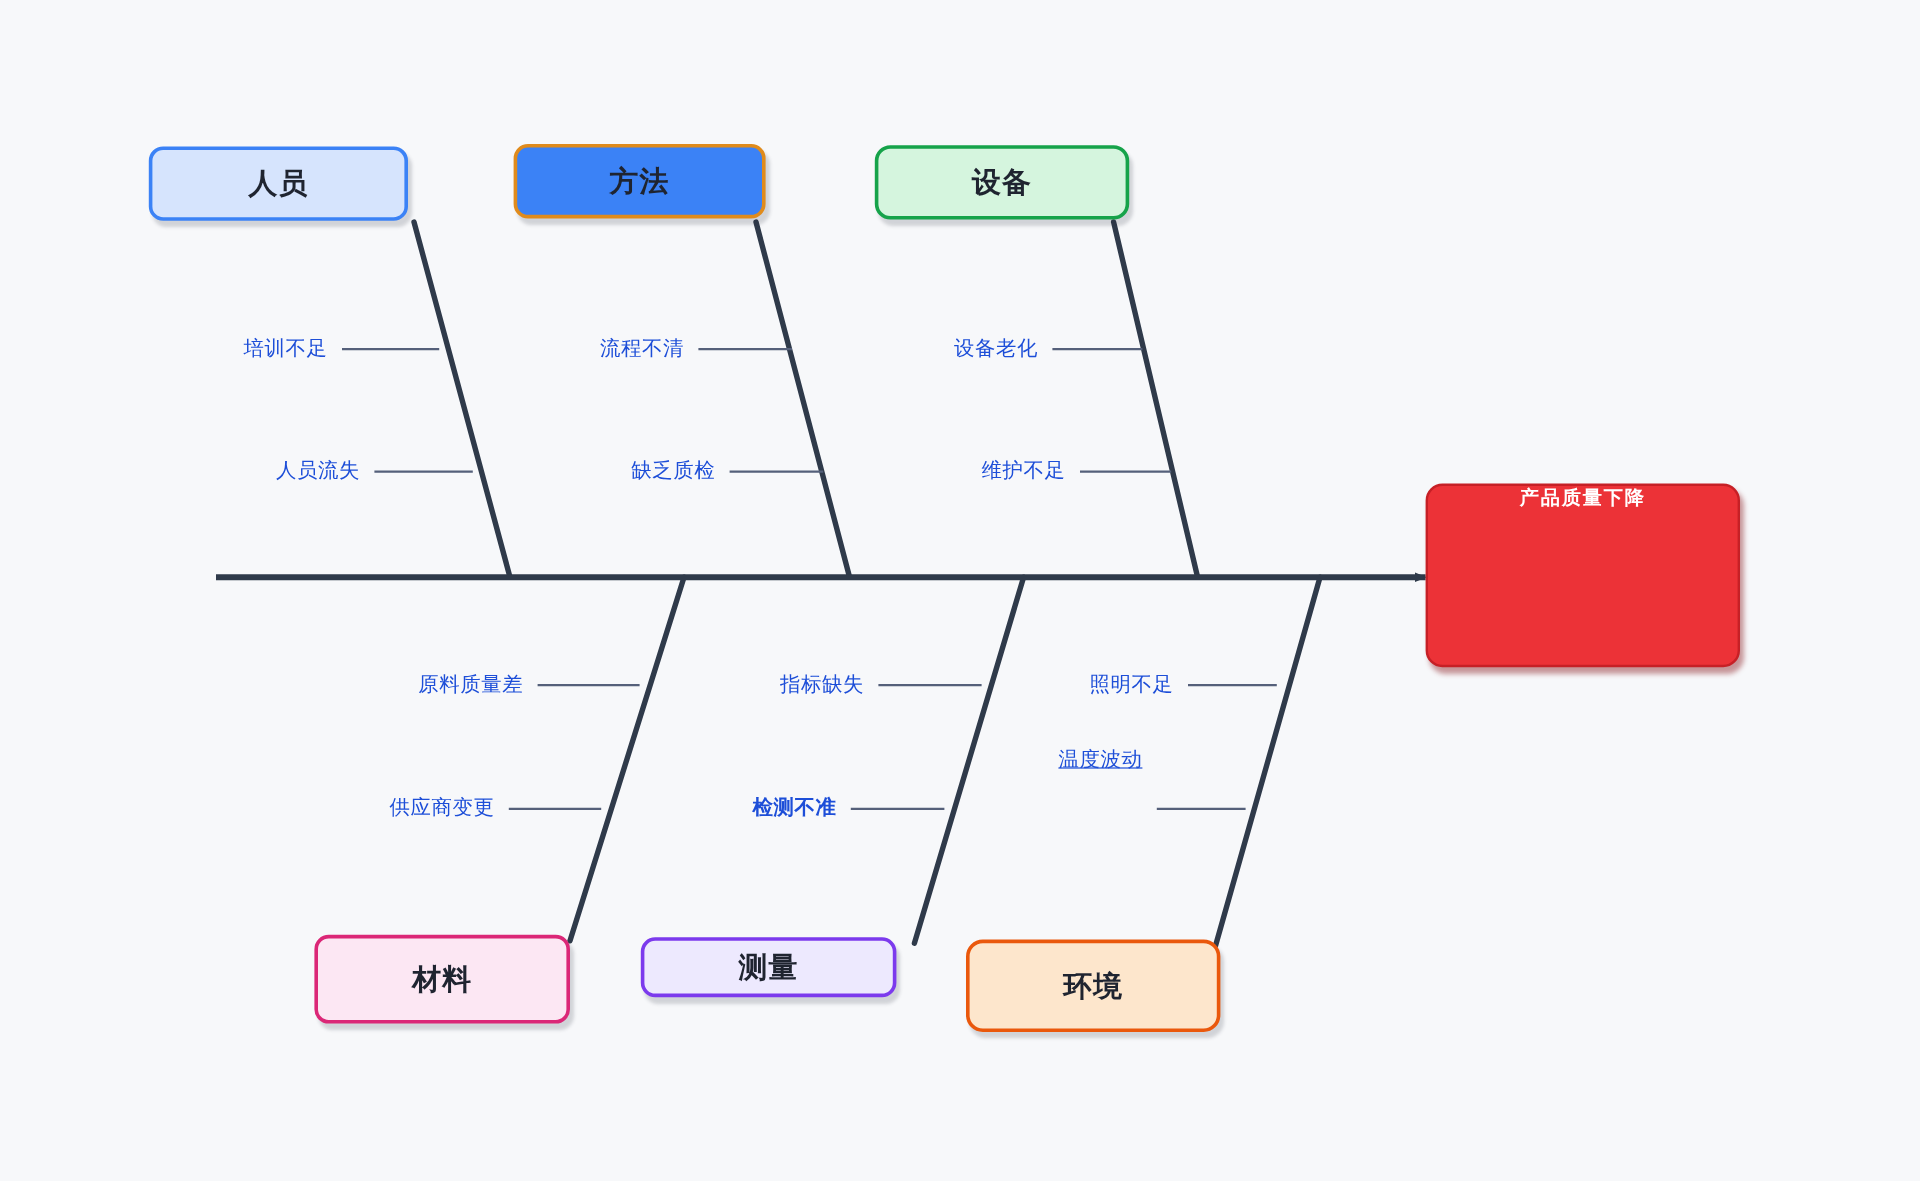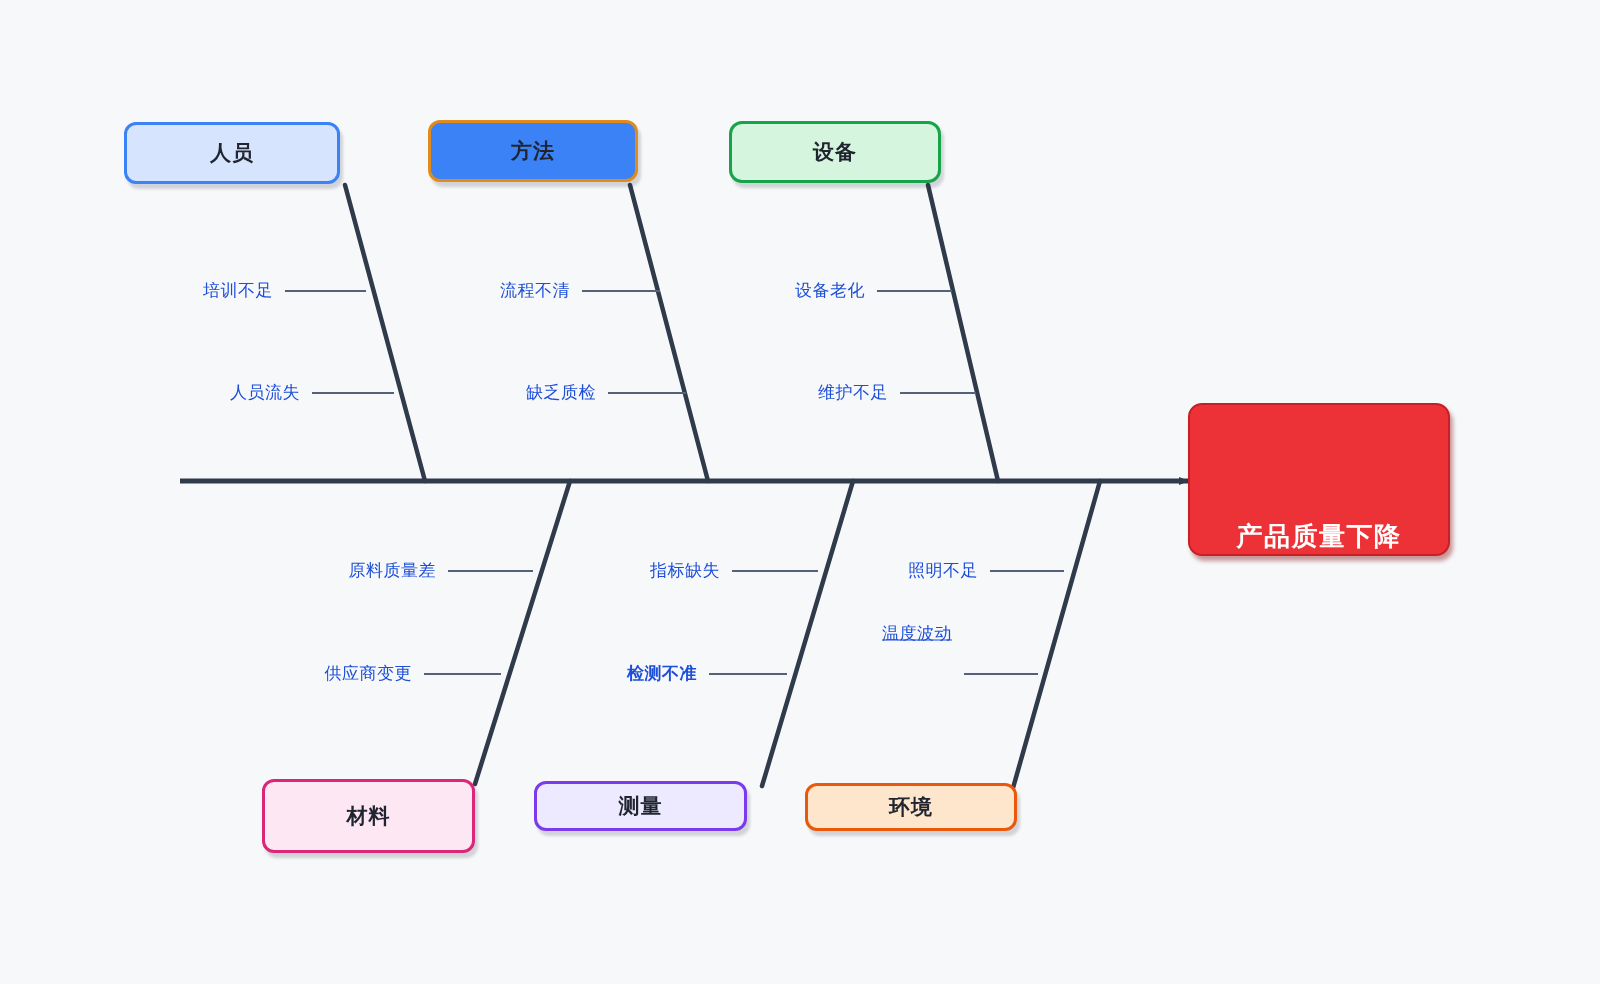--- a/index.html
+++ b/index.html
@@ -26,33 +26,33 @@
   }
   .cat-box {
     position: absolute;
     box-sizing: border-box;
     display: flex;
     align-items: center;
     justify-content: center;
     border-style: solid;
     border-width: 3px;
     border-radius: 12px;
-    font-size: 21px;
+    font-size: 24px;
     font-weight: bold;
     color: #1f2430;
     letter-spacing: 1px;
   }
   .head-box {
     position: absolute;
     box-sizing: border-box;
     display: flex;
-    align-items: flex-end;
+    align-items: flex-start;
     justify-content: center;
     border-radius: 14px;
-    font-size: 26px;
+    font-size: 16px;
     font-weight: bold;
     color: #ffffff;
     letter-spacing: 1.5px;
   }
   .cause-label {
     position: absolute;
     font-size: 17px;
     color: #1d4ed8;
     white-space: nowrap;
     letter-spacing: 0.5px;
@@ -112,21 +112,21 @@
       </div>
       <div class="cat-box" style="left: 729px; top: 121px; width: 212px; height: 62px; background: rgb(213, 245, 222); border-color: rgb(22, 163, 74); box-shadow: rgba(40, 45, 60, 0.18) 3px 5px 3px; border-radius: 13px;">
         <span>设备</span>
       </div>
       <div class="cat-box" style="left: 262px; top: 779px; width: 213px; height: 74px; background: rgb(252, 231, 243); border-color: rgb(219, 39, 119); box-shadow: rgba(40, 45, 60, 0.18) 3px 5px 3px;">
         <span>材料</span>
       </div>
       <div class="cat-box" style="left: 534px; top: 781px; width: 213px; height: 50px; background: rgb(237, 233, 254); border-color: rgb(124, 58, 237); box-shadow: rgba(40, 45, 60, 0.18) 3px 5px 3px;">
         <span>测量</span>
       </div>
-      <div class="cat-box" style="left: 805px; top: 783px; width: 212px; height: 48px; background: rgb(253, 230, 204); border-color: rgb(234, 88, 12); box-shadow: rgba(40, 45, 60, 0.18) 3px 5px 3px;">
+      <div class="cat-box" style="left: 805px; top: 783px; width: 212px; height: 77px; background: rgb(253, 230, 204); border-color: rgb(234, 88, 12); box-shadow: rgba(40, 45, 60, 0.18) 3px 5px 3px; border-radius: 14px;">
         <span>环境</span>
       </div>
     </div>
   <div id="labels-layer">
       <div class="cause-label" style="left: 73px; top: 290px; width: 200px;">培训不足</div>
       <div class="cause-label" style="left: 100px; top: 392px; width: 200px;">人员流失</div>
       <div class="cause-label" style="left: 370px; top: 290px; width: 200px;">流程不清</div>
       <div class="cause-label" style="left: 396px; top: 392px; width: 200px;">缺乏质检</div>
       <div class="cause-label" style="left: 665px; top: 290px; width: 200px;">设备老化</div>
       <div class="cause-label" style="left: 688px; top: 392px; width: 200px;">维护不足</div>

